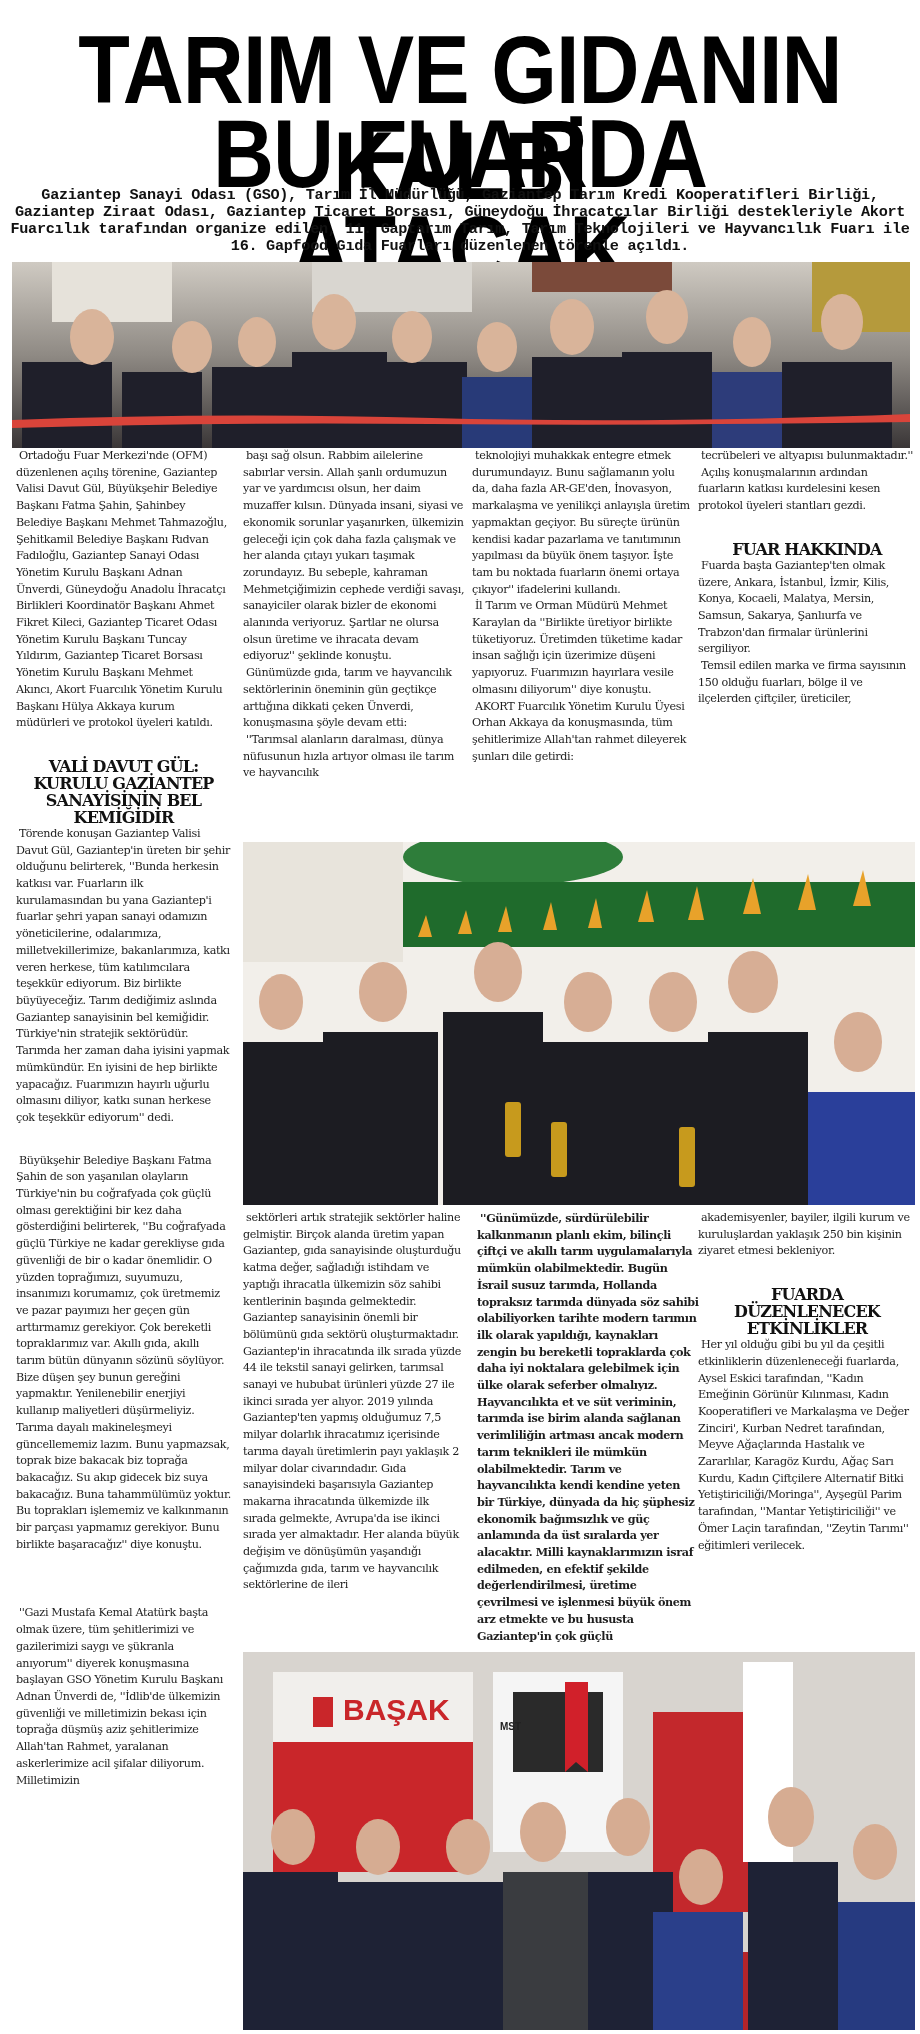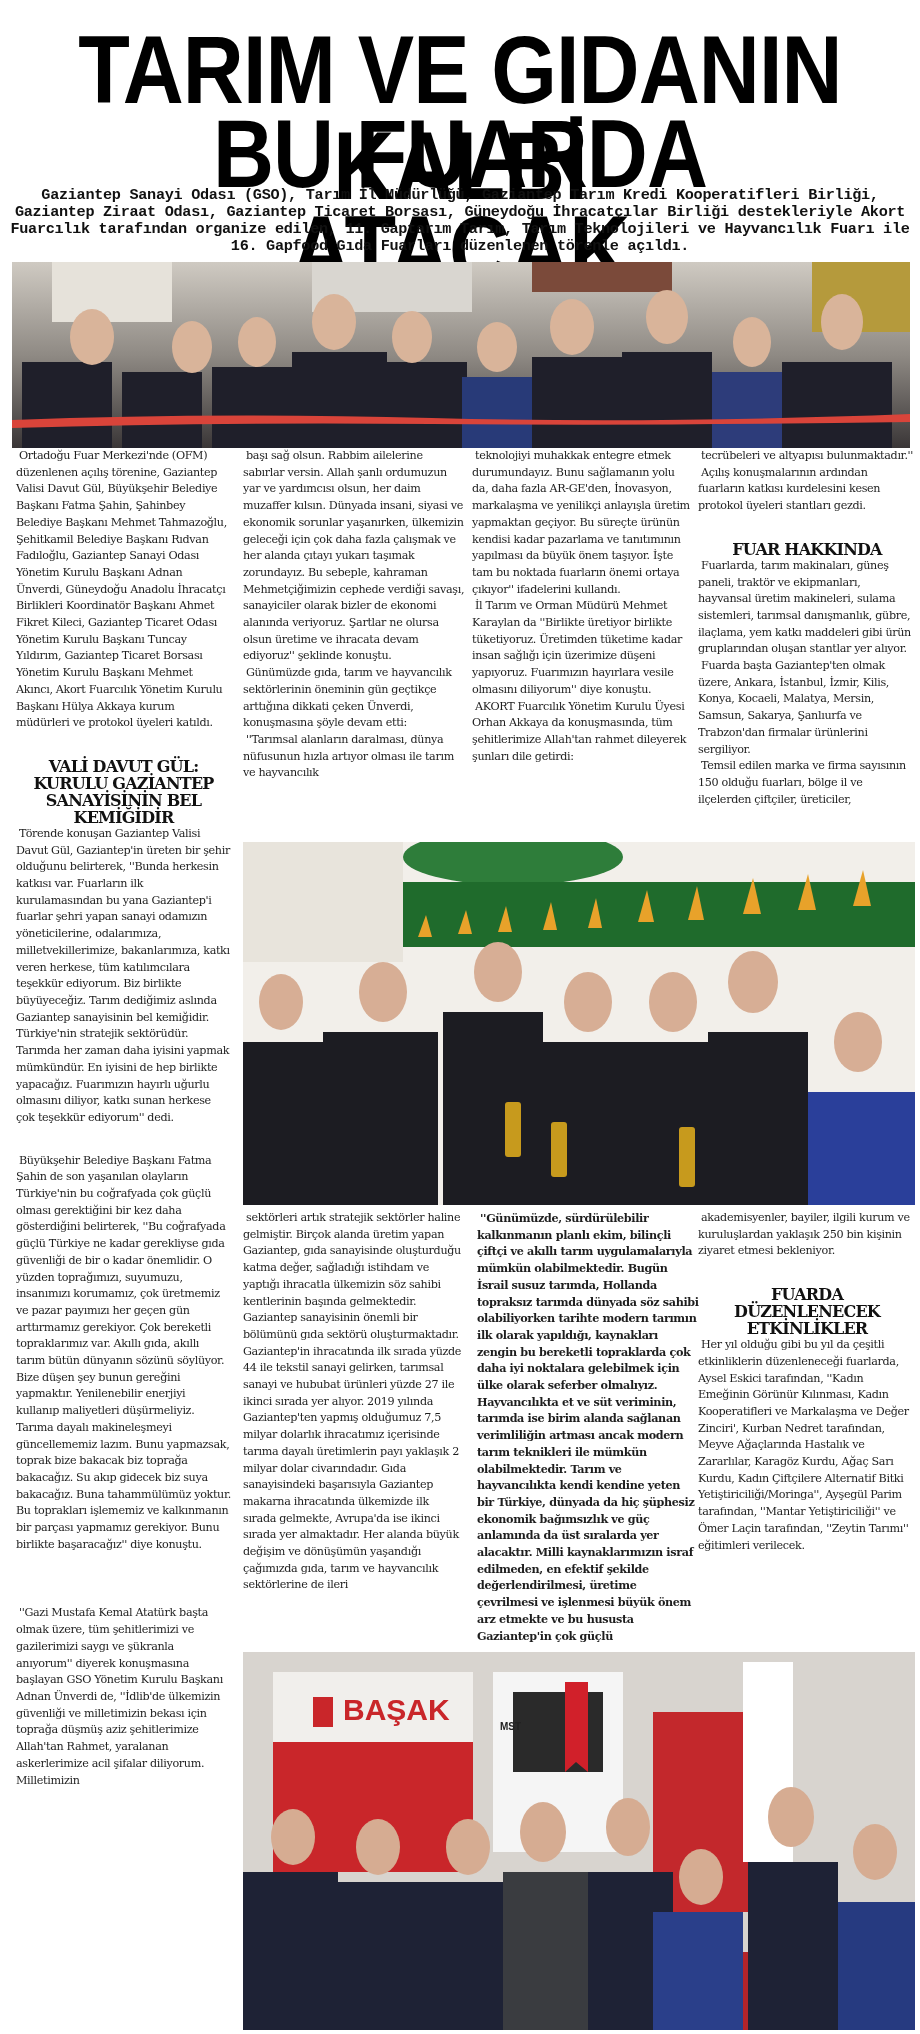--- a/index.html
+++ b/index.html
@@ -96,21 +96,20 @@
   <p>teknolojiyi muhakkak entegre etmek durumundayız. Bunu sağlamanın yolu da, daha fazla AR-GE'den, İnovasyon, markalaşma ve yenilikçi anlayışla üretim yapmaktan geçiyor. Bu süreçte ürünün kendisi kadar pazarlama ve tanıtımının yapılması da büyük önem taşıyor. İşte tam bu noktada fuarların önemi ortaya çıkıyor'' ifadelerini kullandı.</p>
   <p>İl Tarım ve Orman Müdürü Mehmet Karaylan da ''Birlikte üretiyor birlikte tüketiyoruz. Üretimden tüketime kadar insan sağlığı için üzerimize düşeni yapıyoruz. Fuarımızın hayırlara vesile olmasını diliyorum'' diye konuştu.</p>
   <p>AKORT Fuarcılık Yönetim Kurulu Üyesi Orhan Akkaya da konuşmasında, tüm şehitlerimize Allah'tan rahmet dileyerek şunları dile getirdi:</p>
 </div>
 
 <div class="col" id="col4a">
   <p>tecrübeleri ve altyapısı bulunmaktadır.''</p>
   <p>Açılış konuşmalarının ardından fuarların katkısı kurdelesini kesen protokol üyeleri stantları gezdi.</p>
   <div class="gap-lg"></div>
   <h3>FUAR HAKKINDA</h3>
-  <p>Fuarlarda, tarım makinaları, güneş paneli, traktör ve ekipmanları, hayvansal üretim makineleri, sulama sistemleri, tarımsal danışmanlık, gübre, ilaçlama, yem katkı maddeleri gibi ürün gruplarından oluşan stantlar yer alıyor.</p>
   <p>Fuarda başta Gaziantep'ten olmak üzere, Ankara, İstanbul, İzmir, Kilis, Konya, Kocaeli, Malatya, Mersin, Samsun, Sakarya, Şanlıurfa ve Trabzon'dan firmalar ürünlerini sergiliyor.</p>
   <p>Temsil edilen marka ve firma sayısının 150 olduğu fuarları, bölge il ve ilçelerden çiftçiler, üreticiler,</p>
 </div>
 
 <div class="photo" id="photo2">
   <svg viewBox="0 0 672 363" preserveAspectRatio="none">
     <rect width="672" height="363" fill="#f2efea"></rect>
     <rect x="0" y="0" width="160" height="120" fill="#e8e4dc"></rect>
     <ellipse cx="270" cy="15" rx="110" ry="28" fill="#2e7d3a"></ellipse>
     <rect x="160" y="40" width="512" height="65" fill="#1f6b2c"></rect>

